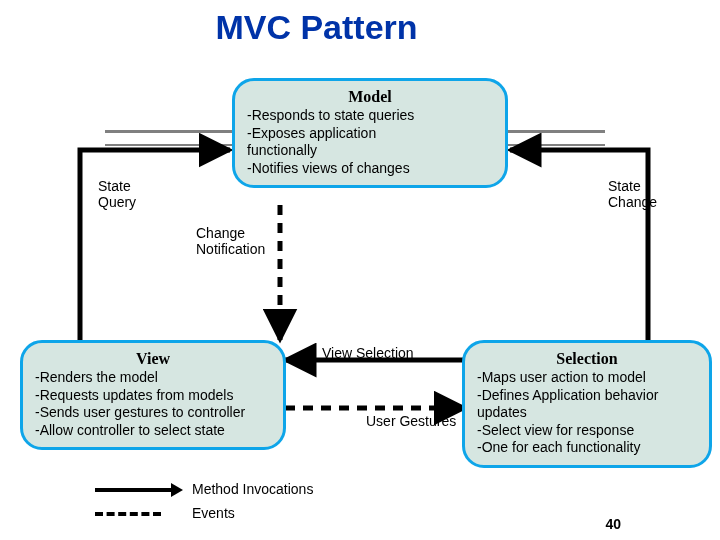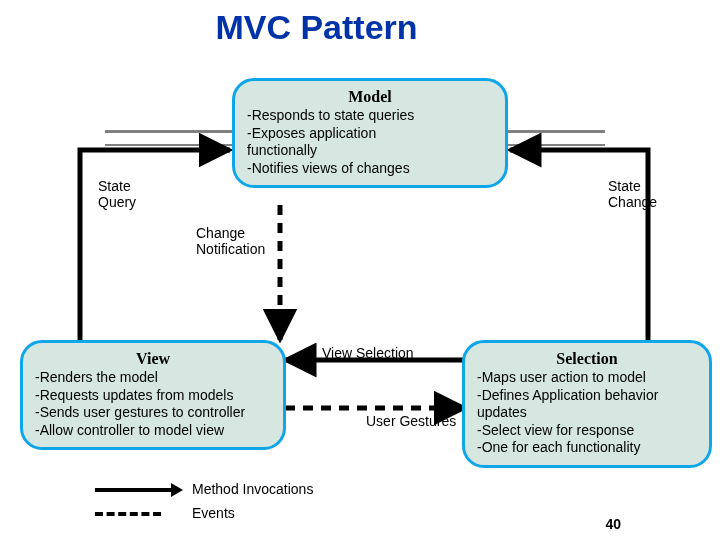--- a/index.html
+++ b/index.html
@@ -48,21 +48,21 @@
     <div>-Exposes application</div>
     <div> functionally</div>
     <div>-Notifies views of changes</div>
   </div>
 
   <div class="box" style="left:20px;top:340px;width:266px;">
     <div class="h">View</div>
     <div>-Renders the model</div>
     <div>-Requests updates from models</div>
     <div>-Sends user gestures to controller</div>
-    <div>-Allow controller to model view</div>
+    <div>-Allow controller to select state</div>
   </div>
 
   <div class="box" style="left:462px;top:340px;width:250px;">
     <div class="h">Selection</div>
     <div>-Maps user action to model</div>
     <div>-Defines Application behavior</div>
     <div> updates</div>
     <div>-Select view for response</div>
     <div>-One for each functionality</div>
   </div>

